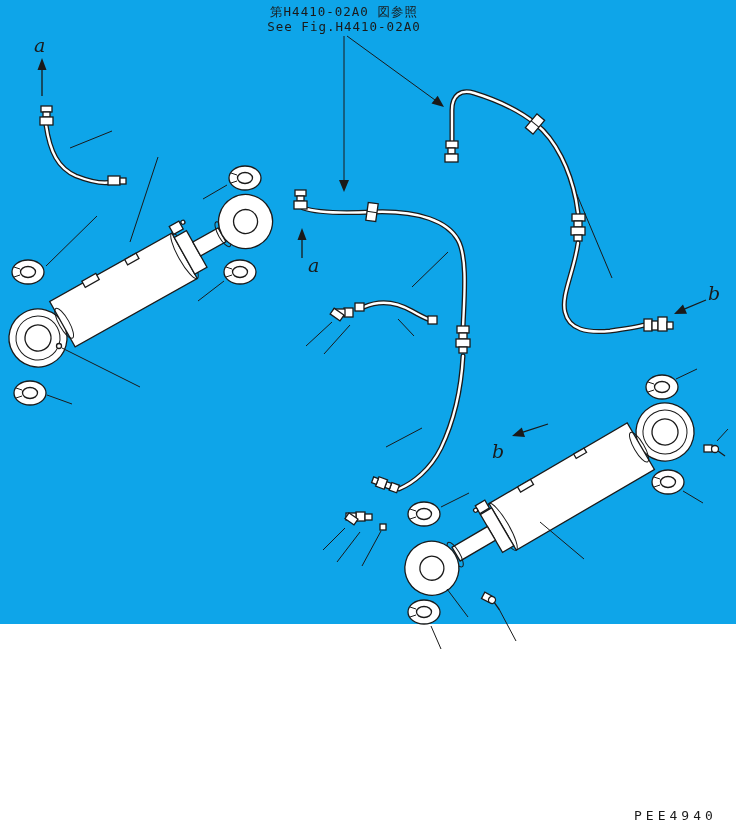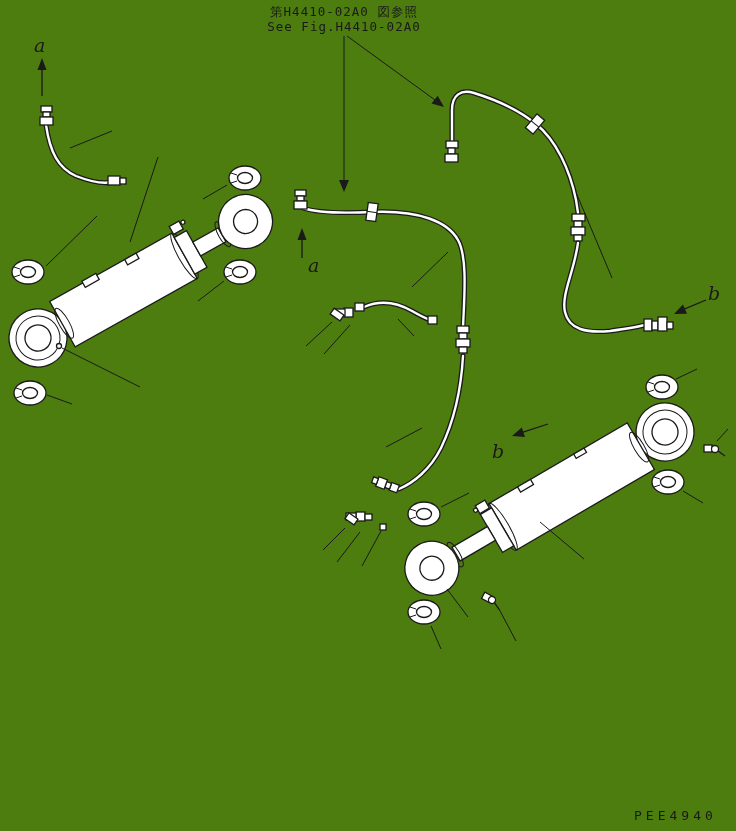--- a/index.html
+++ b/index.html
@@ -6,22 +6,22 @@
     margin: 0;
     padding: 0;
     background: #ffffff;
     width: 736px;
     height: 831px;
     overflow: hidden;
   }
   .stage {
     position: relative;
     width: 736px;
-    height: 831px;
-    background: #4d7c0f;
+    height: 624px;
+    background: #0ea5e9;
   }
   svg { display: block; }
   .ln     { stroke:#1a1a1a; stroke-width:1.3; fill:none; }
   .lnthin { stroke:#1a1a1a; stroke-width:1;   fill:none; }
   .fw     { fill:#ffffff; stroke:#1a1a1a; stroke-width:1.3; }
   .tube-o { stroke:#1a1a1a; stroke-width:5;   fill:none; stroke-linecap:round; }
   .tube-i { stroke:#ffffff; stroke-width:2.4; fill:none; stroke-linecap:round; }
   .arrow  { fill:#1a1a1a; stroke:none; }
   .lbl    { font-family:"DejaVu Serif", serif; font-style:italic;
             font-size:19px; fill:#1a1a1a; }

